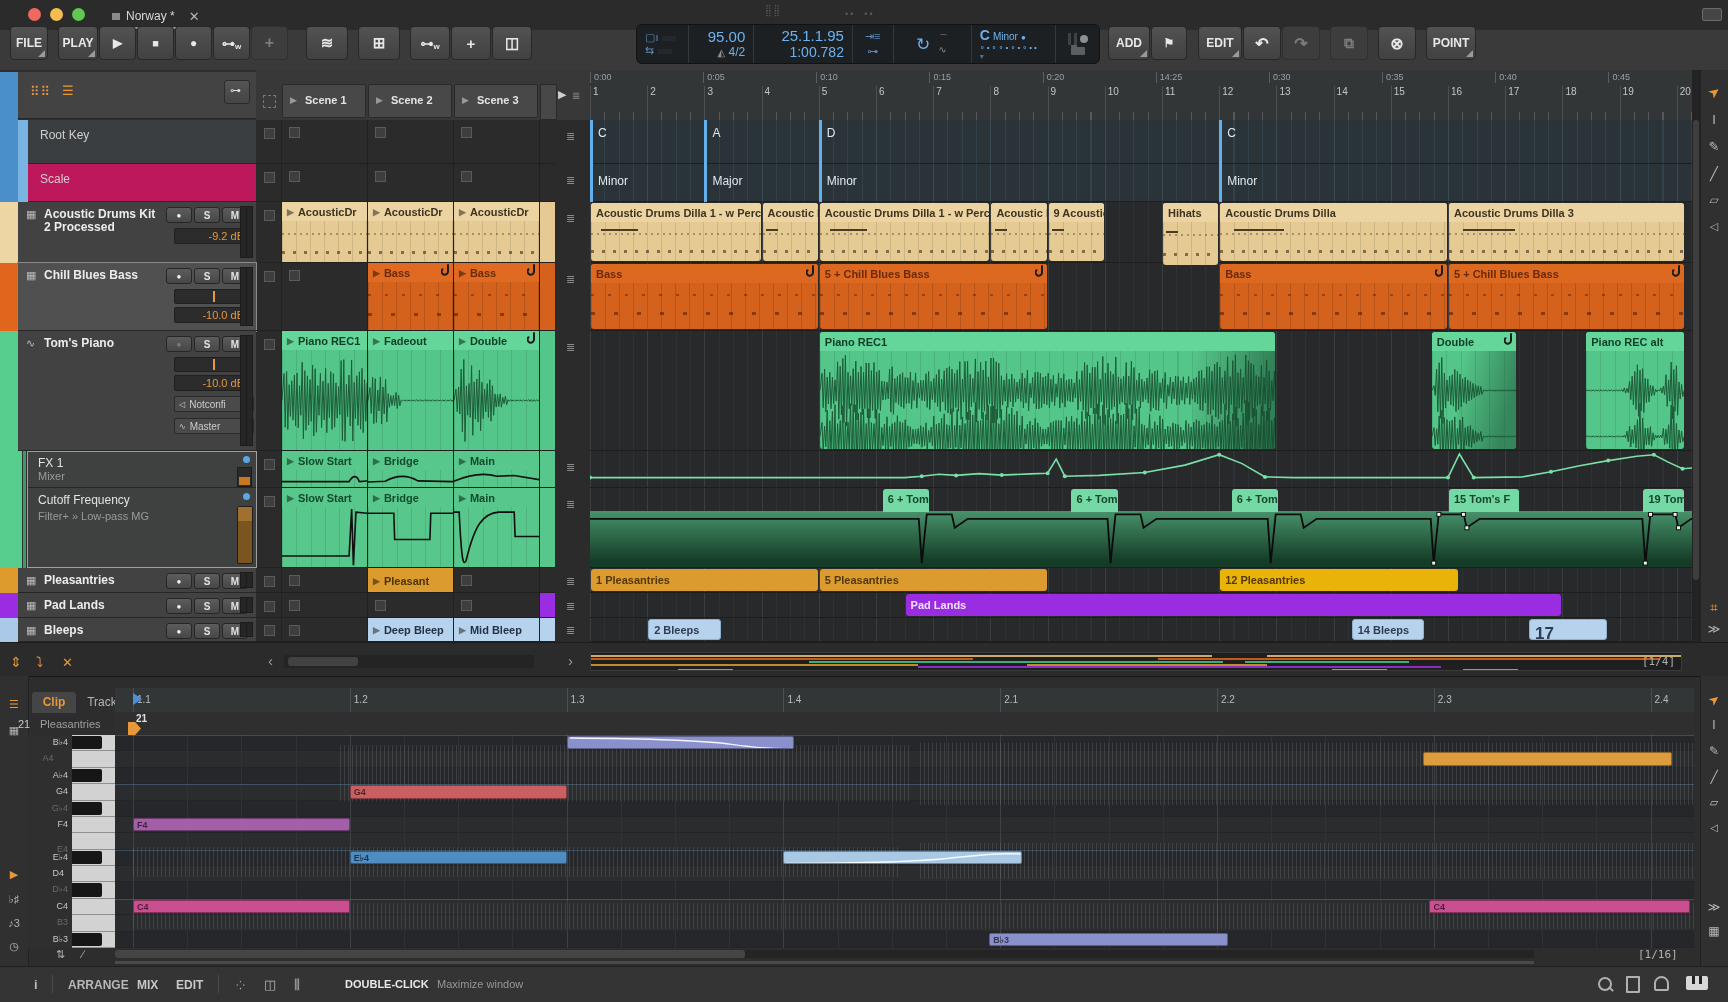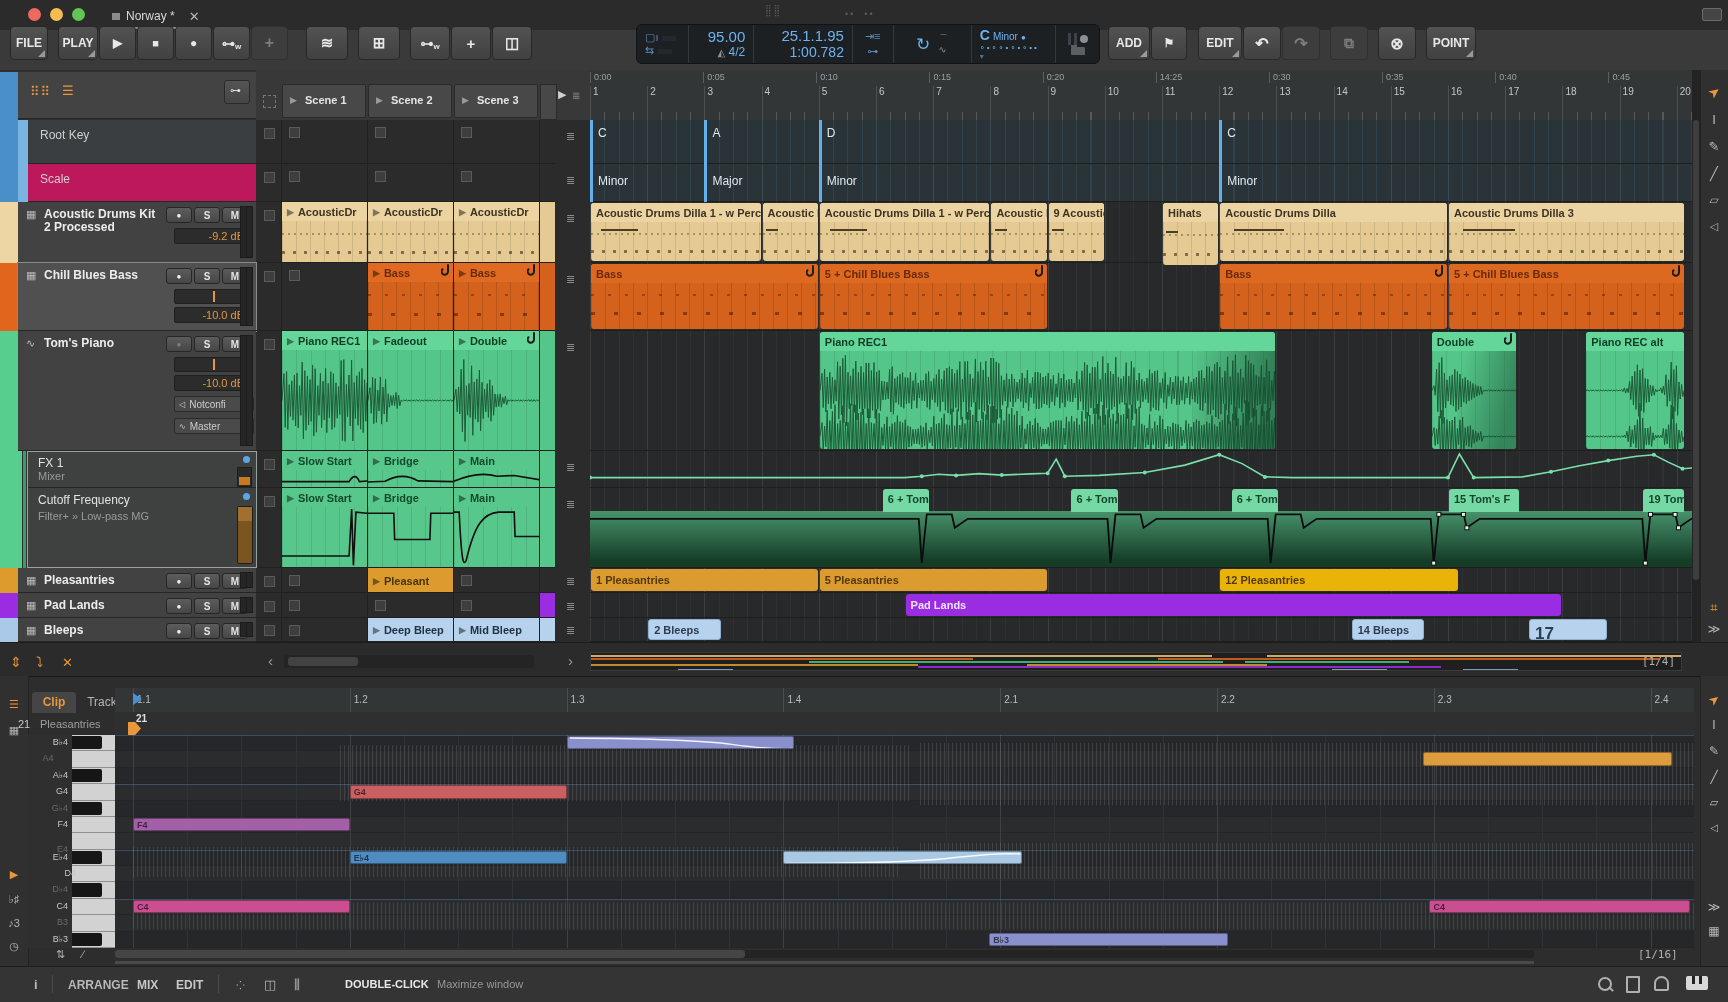--- a/index.html
+++ b/index.html
@@ -959,21 +959,21 @@
       <span class="ab" style="left: 28px; top: 818.9px; width: 40px; text-align: right; font-size: 9px; color: rgb(200, 200, 200);">F4</span>
       <div class="ab" style="left: 115px; top: 833.28px; width: 1579px; height: 16.38px; box-sizing: border-box; border-bottom: 1px solid rgb(34, 36, 38); background: rgb(43, 44, 46);"></div>
       <div class="key-white ab" style="left: 72px; top: 833.28px; width: 43px; height: 16.38px;"></div>
       <span class="ab" style="left: 28px; top: 835.28px; width: 40px; text-align: right; font-size: 9px; color: rgb(106, 106, 106); margin-top: 9px;">E4</span>
       <div class="ab" style="left: 115px; top: 849.66px; width: 1579px; height: 16.38px; box-sizing: border-box; border-bottom: 1px solid rgb(34, 36, 38); background: rgb(38, 39, 42);"></div>
       <div class="key-white ab" style="left: 72px; top: 849.66px; width: 43px; height: 16.38px;"></div>
       <div class="key-black ab" style="left: 72px; top: 850.66px; width: 30px; height: 13.38px;"></div>
       <span class="ab" style="left: 28px; top: 851.66px; width: 40px; text-align: right; font-size: 9px; color: rgb(200, 200, 200);">E♭4</span>
       <div class="ab" style="left: 115px; top: 866.04px; width: 1579px; height: 16.38px; box-sizing: border-box; border-bottom: 1px solid rgb(34, 36, 38); background: rgb(43, 44, 46);"></div>
       <div class="key-white ab" style="left: 72px; top: 866.04px; width: 43px; height: 16.38px;"></div>
-      <span class="ab" style="left: 36px; top: 868.04px; width: 40px; text-align: right; font-size: 9px; color: rgb(200, 200, 200);">D4</span>
+      <span class="ab" style="left: 24px; top: 868.04px; width: 40px; text-align: right; font-size: 9px; color: rgb(200, 200, 200);">D4</span>
       <div class="ab" style="left: 115px; top: 882.42px; width: 1579px; height: 16.38px; box-sizing: border-box; border-bottom: 1px solid rgb(34, 36, 38); background: rgb(38, 39, 42);"></div>
       <div class="key-white ab" style="left: 72px; top: 882.42px; width: 43px; height: 16.38px;"></div>
       <div class="key-black ab" style="left: 72px; top: 883.42px; width: 30px; height: 13.38px;"></div>
       <span class="ab" style="left: 28px; top: 884.42px; width: 40px; text-align: right; font-size: 9px; color: rgb(106, 106, 106);">D♭4</span>
       <div class="ab" style="left: 115px; top: 898.8px; width: 1579px; height: 16.38px; box-sizing: border-box; border-bottom: 1px solid rgb(34, 36, 38); background: rgb(43, 44, 46);"></div>
       <div class="key-white ab" style="left: 72px; top: 898.8px; width: 43px; height: 16.38px;"></div>
       <span class="ab" style="left: 28px; top: 900.8px; width: 40px; text-align: right; font-size: 9px; color: rgb(200, 200, 200);">C4</span>
       <div class="ab" style="left: 115px; top: 915.18px; width: 1579px; height: 16.38px; box-sizing: border-box; border-bottom: 1px solid rgb(34, 36, 38); background: rgb(43, 44, 46);"></div>
       <div class="key-white ab" style="left: 72px; top: 915.18px; width: 43px; height: 16.38px;"></div>
       <span class="ab" style="left: 28px; top: 917.18px; width: 40px; text-align: right; font-size: 9px; color: rgb(106, 106, 106);">B3</span>

